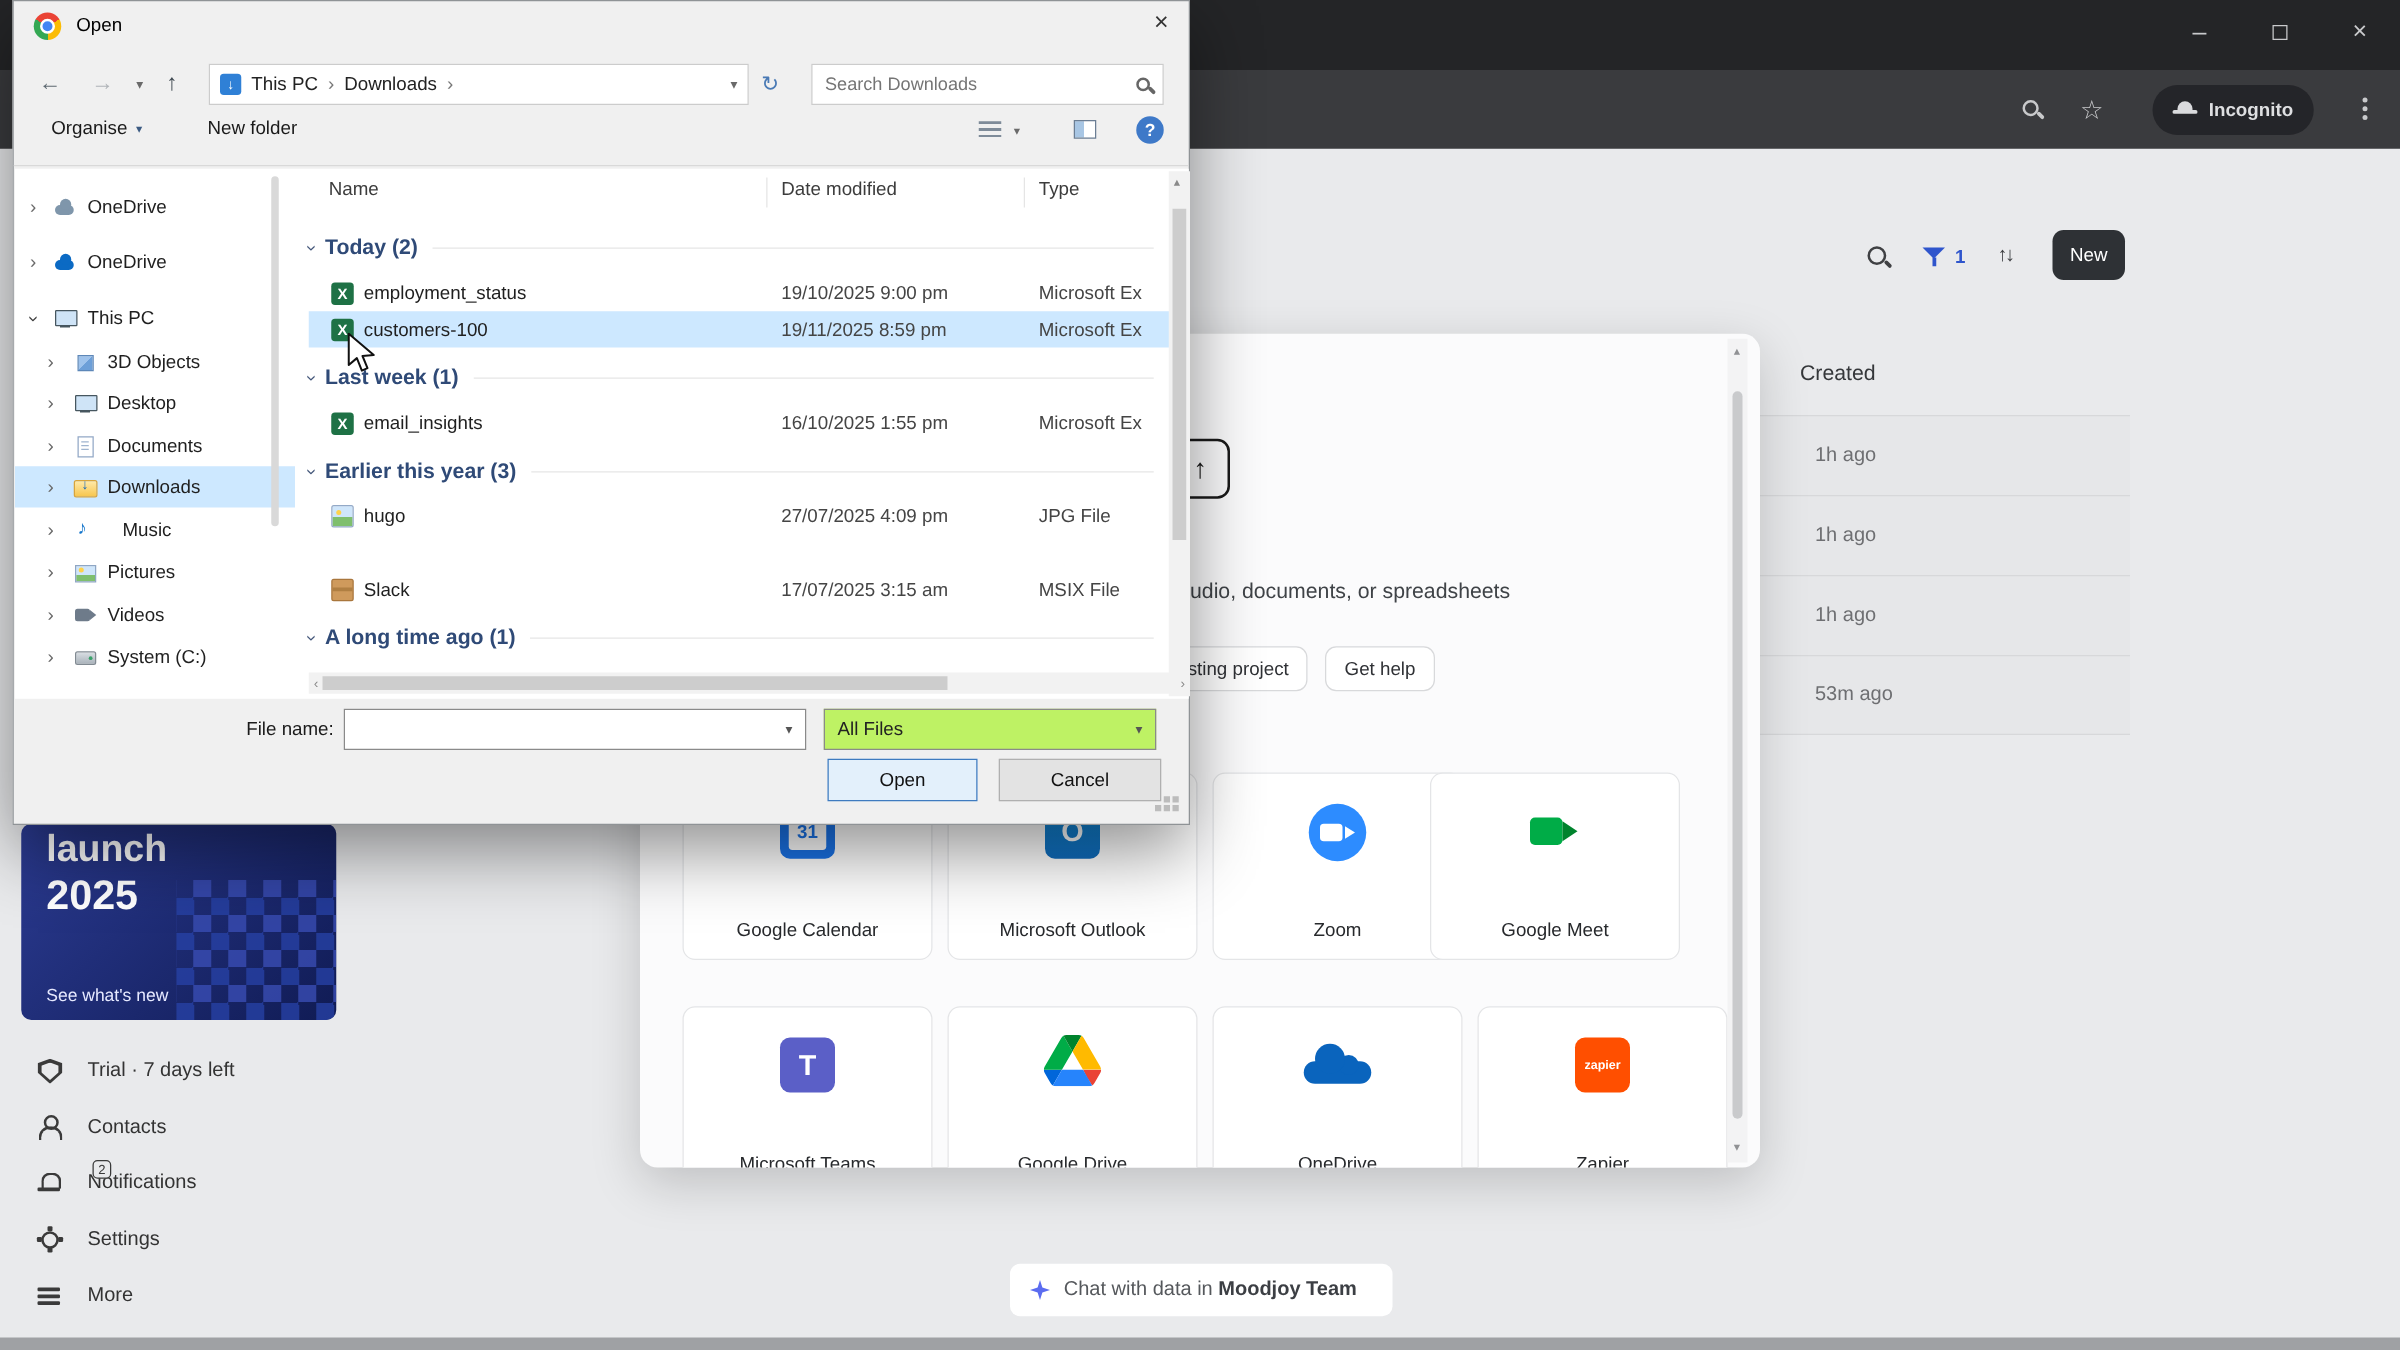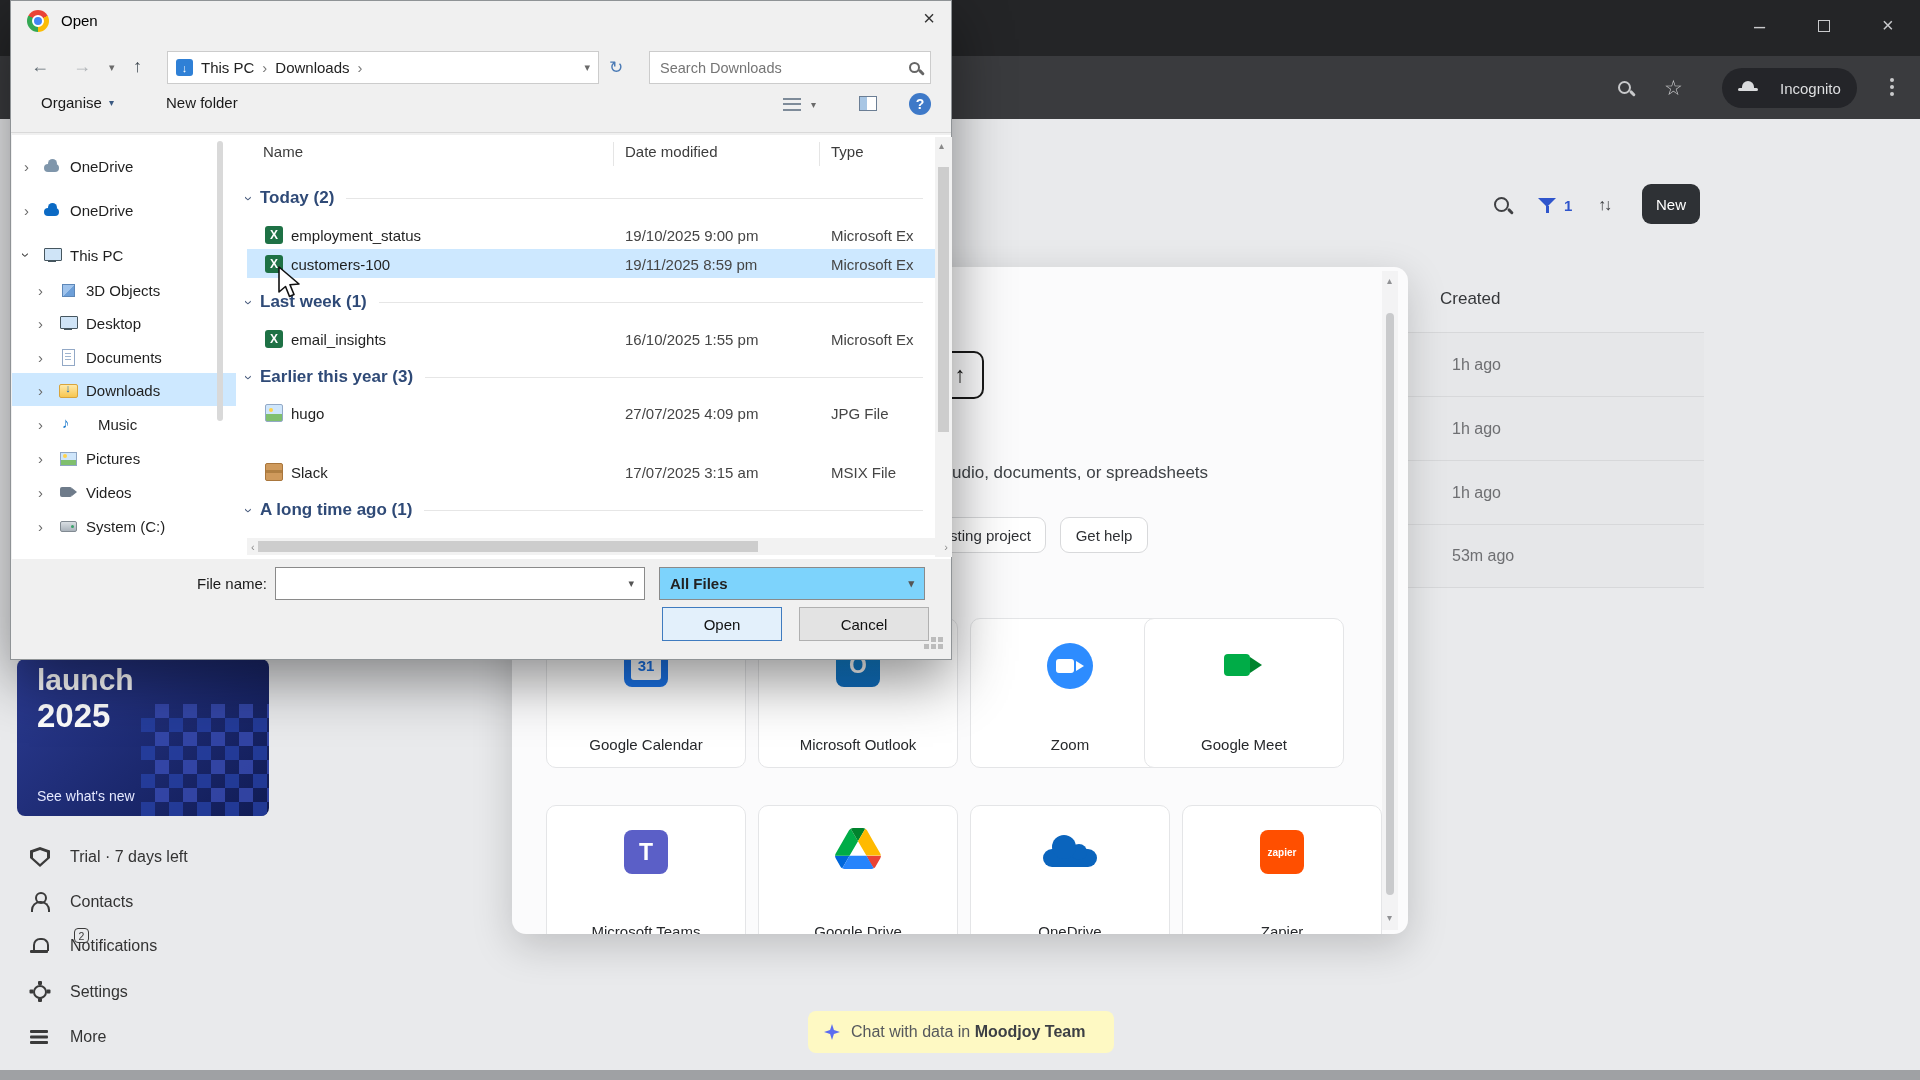--- a/index.html
+++ b/index.html
@@ -5,21 +5,21 @@
   * { box-sizing: border-box; margin: 0; padding: 0; }
   html,body { width:1920px; height:1080px; overflow:hidden; }
   body { font-family:"Liberation Sans", sans-serif; background:#e9eaec; position:relative; font-size:15px; color:#222; }
   .abs { position:absolute; }
 
   
   .frame-top { left:0; top:0; width:1920px; height:56px; background:#242527; }
   .btoolbar { left:0; top:56px; width:1920px; height:63px; background:#3a3b3e; }
   .winbtn { color:#c9cacc; font-size:20px; line-height:20px; }
   .wmax { width:12px; height:12px; border:1.6px solid #c9cacc; }
-  .chip { background:#242529; border-radius:20px; height:40px; display:flex; align-items:center; gap:22px; padding:0 16px; color:#dedfe1; }
+  .chip { background:#242529; border-radius:20px; height:40px; display:flex; align-items:center; gap:9px; padding:0 16px; color:#dedfe1;font-weight:bold; }
   .kebab { width:4px; height:4px; background:#c9cacc; border-radius:50%; box-shadow:0 7px 0 #c9cacc, 0 14px 0 #c9cacc; }
   .star { color:#c9cacc; font-size:21px; }
   .mag { position:relative; display:inline-block; width:13px; height:13px; border:2px solid currentColor; border-radius:50%; }
   .mag::after { content:""; position:absolute; width:2.5px; height:7px; background:currentColor; right:-4px; bottom:-5px; transform:rotate(-45deg); border-radius:2px; }
   .mag.big { width:15px; height:15px; }
   .spy { width:20px; height:14px; position:relative; }
   .spy::before { content:""; position:absolute; left:0; top:7px; width:20px; height:3px; background:#dadbdd; border-radius:2px; }
   .spy::after { content:""; position:absolute; left:4px; top:0; width:12px; height:7px; background:#dadbdd; border-radius:6px 6px 0 0; }
 
   
@@ -38,21 +38,21 @@
   .mshield::before { content:""; position:absolute; inset:0; background:#3a3a3a; clip-path:polygon(50% 0,100% 18%,100% 55%,50% 100%,0 55%,0 18%); }
   .mshield::after { content:""; position:absolute; inset:3px; background:#e9eaec; clip-path:polygon(50% 0,100% 18%,100% 55%,50% 100%,0 55%,0 18%); }
   .mperson::before { content:""; position:absolute; left:5px; top:0; width:8px; height:8px; border:2px solid #3a3a3a; border-radius:50%; }
   .mperson::after { content:""; position:absolute; left:1px; bottom:0; width:15px; height:9px; border:2px solid #3a3a3a; border-bottom:none; border-radius:9px 9px 0 0; }
   .mbell::before { content:""; position:absolute; left:3px; top:2px; width:12px; height:11px; border:2px solid #3a3a3a; border-bottom:none; border-radius:7px 7px 0 0; }
   .mbell::after { content:""; position:absolute; left:0; top:14px; width:18px; height:2.5px; background:#3a3a3a; border-radius:1px; }
   .mgear::before { content:""; position:absolute; left:3px; top:3px; width:10px; height:10px; border:2.5px solid #3a3a3a; border-radius:50%; }
   .mgear::after { content:""; position:absolute; left:8px; top:-1px; width:4px; height:4px; background:#3a3a3a; border-radius:1px; box-shadow:0 17px 0 #3a3a3a, -8.5px 8.5px 0 #3a3a3a, 8.5px 8.5px 0 #3a3a3a; }
   .mburger::before { content:""; position:absolute; left:0; top:3px; width:18px; height:2.5px; background:#3a3a3a; border-radius:1px; box-shadow:0 5.5px 0 #3a3a3a, 0 11px 0 #3a3a3a; }
   .nbadge { position:absolute; left:44px; top:-8px; min-width:15px; height:15px; border:1.5px solid #3a3a3a; border-radius:4px; font-size:10.5px; color:#3a3a3a; display:flex; align-items:center; justify-content:center; padding:0 2px; background:#e9eaec; }
-  .chatbtn { left:808px; top:1011px; width:306px; height:42px; background:#fef9c3; border:none; border-radius:8px; display:flex; align-items:center; gap:11px; padding:0 16px; color:#55585c; font-size:16px; }
+  .chatbtn { left:808px; top:1011px; width:306px; height:42px; background:#ffffff; border:none; border-radius:8px; display:flex; align-items:center; gap:11px; padding:0 16px; color:#55585c; font-size:16px; }
   .spark { width:16px; height:16px; background:#5b6cf0; clip-path:polygon(50% 0,62% 38%,100% 50%,62% 62%,50% 100%,38% 62%,0 50%,38% 38%); flex:none; }
   .bottombar { left:0; top:1070px; width:1920px; height:10px; background:#9fa1a4; }
 
   
   .modal { left:512px; top:267px; width:896px; height:667px; background:#fbfbfc; border-radius:14px; box-shadow:0 12px 40px rgba(0,0,0,.18); overflow:hidden; }
   .upbox { left:424px; top:84px; width:48px; height:48px; border:2.5px solid #191919; border-radius:10px; display:flex; align-items:center; justify-content:center; font-size:22px; font-weight:bold; color:#191919; }
   .mbtn { height:36px; border:1px solid #d8d9db; background:#fff; border-radius:9px; color:#2f3135; font-size:15px; }
   .tile { position:absolute; width:200px; height:150px; background:#fff; border:1px solid #e4e5e7; border-radius:10px; }
   .tile .tic { position:absolute; left:50%; top:24px; transform:translateX(-50%); }
   .tile .tlabel { position:absolute; left:0; right:0; bottom:14px; text-align:center; font-size:15px; color:#27292c; }
@@ -446,21 +446,21 @@
     <span>‹</span>
     <span>›</span>
   </div>
   <div class="abs scrlthumb-h"></div>
 
   <div class="abs" style="left:120px; top:574px; width:136px; text-align:right; color:#1a1a1a;">File name:</div>
   <div class="abs combo" style="left:264px; top:566px; width:370px; height:33px;">
     <input style="border: none; outline: none; flex: 1 1 0%; font-family: inherit; font-size: 15px;" value="">
     <span class="carr">▾</span>
   </div>
-  <div class="abs combo" style="left:648px; top:566px; width:266px; height:33px; background:#7dd3fc;font-weight:bold;">
+  <div class="abs combo" style="left:648px; top:566px; width:266px; height:33px; background:#bef264;">
     <span>All Files</span>
     <span class="carr">▾</span>
   </div>
   <button class="abs btn-open">Open</button>
   <button class="abs btn-cancel">Cancel</button>
   <div class="abs grip"></div>
 </div>
 
 <div class="abs cursor">
   <svg width="26" height="34" viewBox="0 0 26 34">

